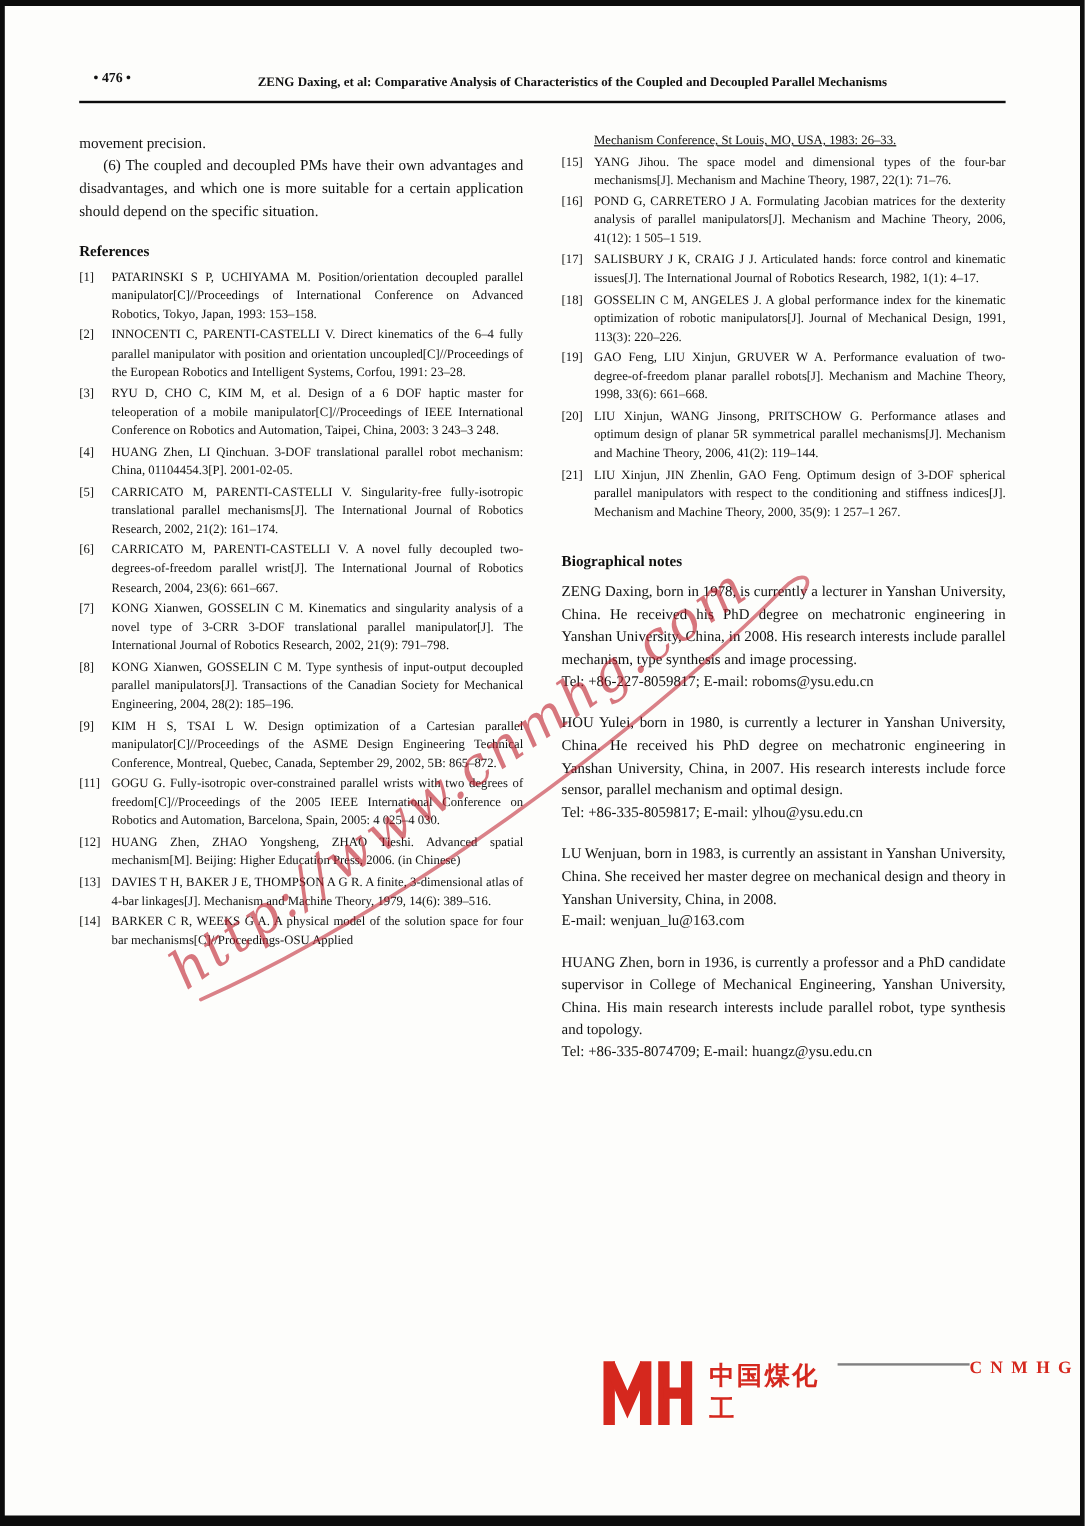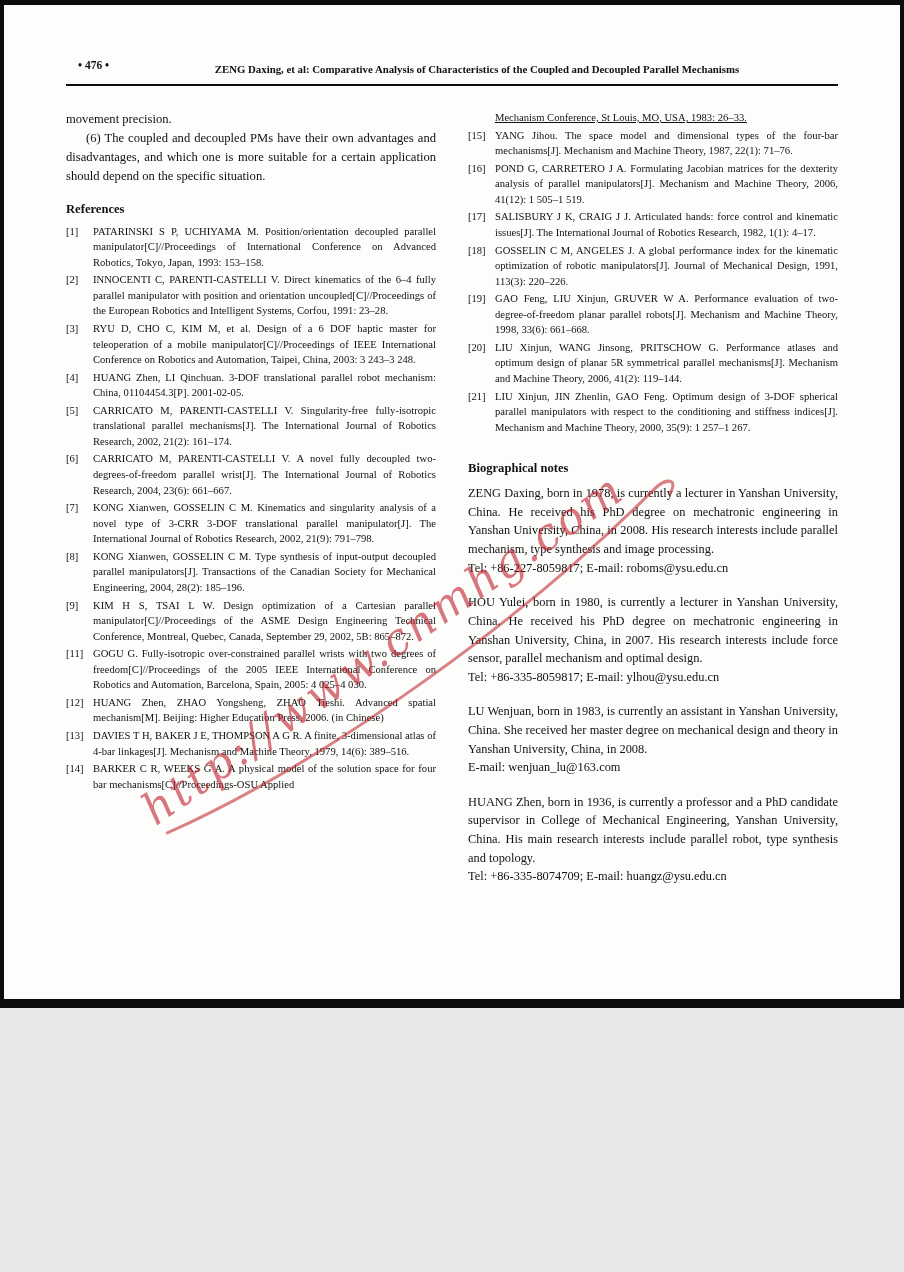--- a/index.html
+++ b/index.html
@@ -1,18 +1,18 @@
 <!DOCTYPE html>
 <html><head>
 <meta charset="utf-8">
 <style>
   html,body{margin:0;padding:0;background:#e8e8e8;}
   .page{
     position:relative;
-    width:904px;height:1008px;
+    width:904px;height:1272px;
     box-sizing:border-box;
     background:#fdfdfb;
     border:4px solid #0c0c0c;
     border-top-width:5px;border-bottom-width:9px;
     overflow:hidden;
     font-family:"Liberation Serif", serif;
     color:#111;
   }
   .content{padding:0 62px;}
   
@@ -60,21 +60,21 @@
     position:absolute;left:497px;top:1120px;
     display:flex;align-items:center;gap:14px;
   }
   .logo-right{display:flex;flex-direction:row;}
   .logo-chinese{
     font-family:"DejaVu Sans", sans-serif;
     font-size:21px;font-weight:bold;letter-spacing:2px;
   }
   .logo-rule{border:none;border-top:2.5px solid currentColor;margin:4px 0 3px 0;width:118px;}
   .logo-latin{
-    font-family:Liberation Sans, sans-serif;
+    font-family:Liberation Serif, serif;
     font-size:14.5px;font-weight:bold;letter-spacing:7px;
   }
 </style>
 </head>
 <body>
 
 <div class="page">
   <div class="content">
 
     <div class="header">

